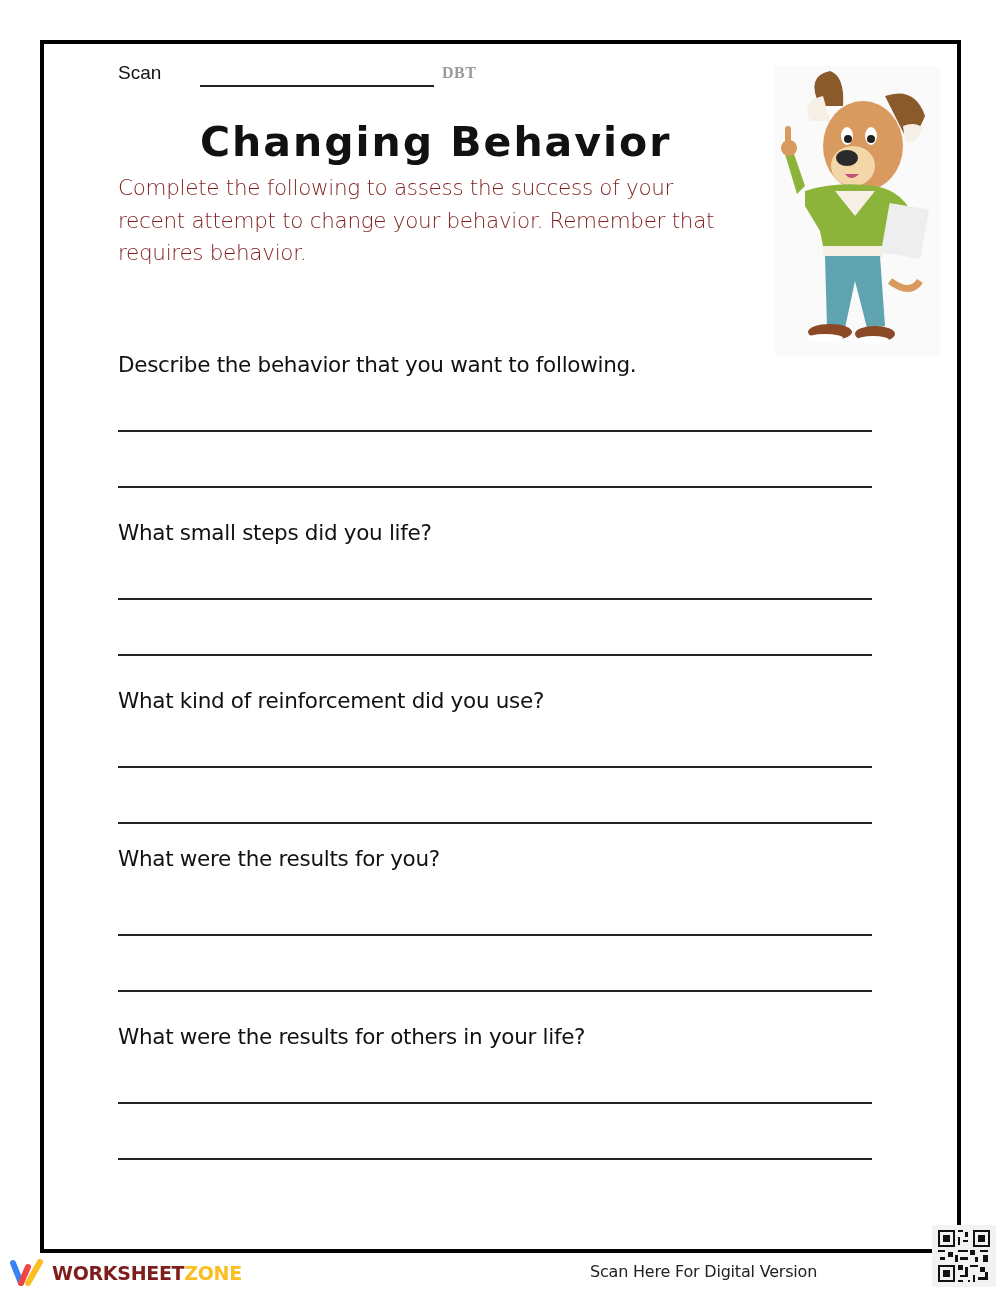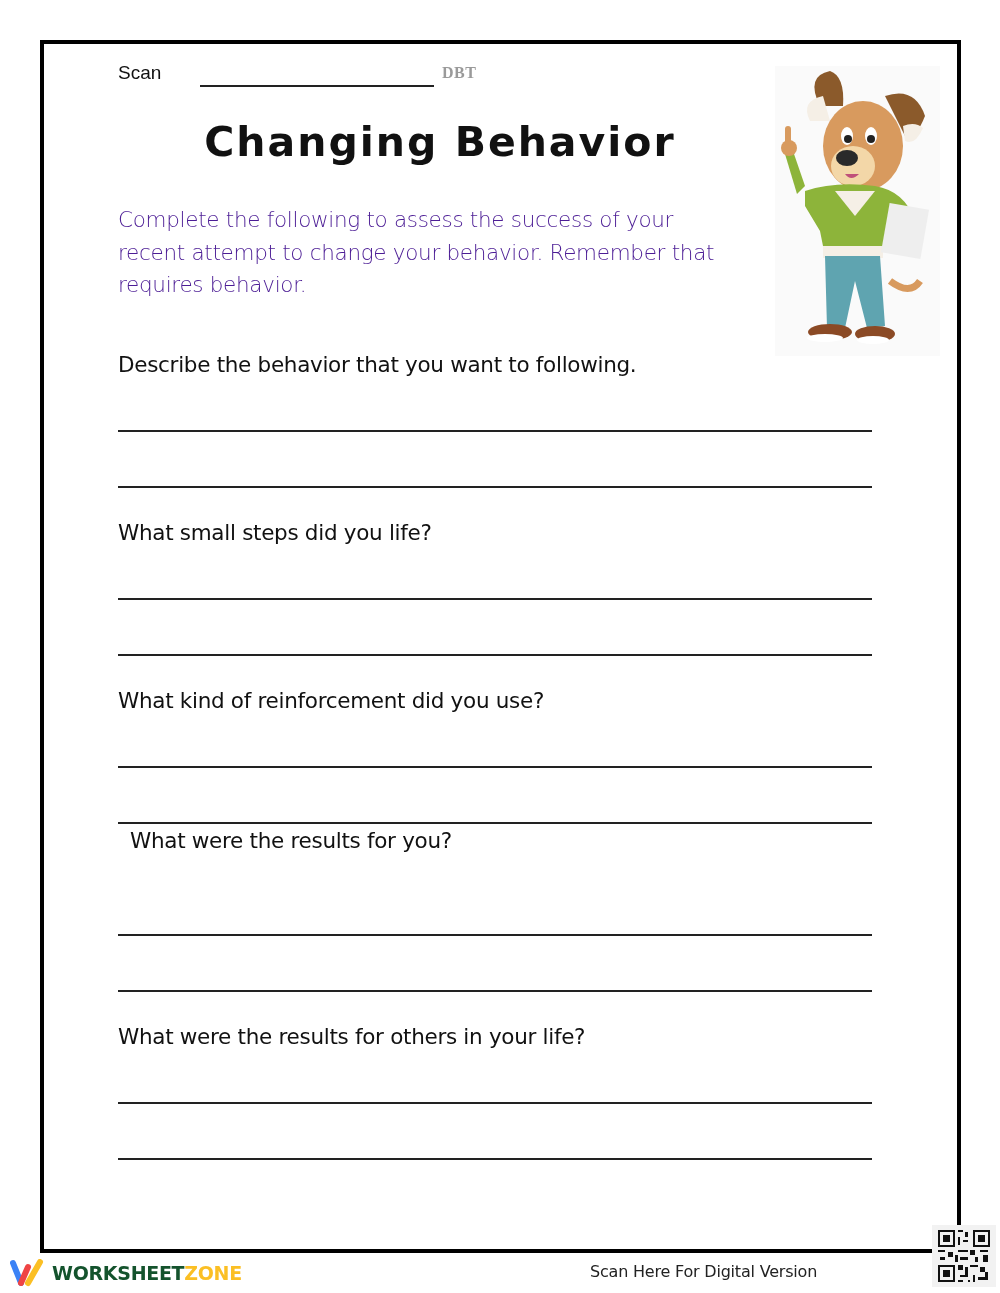--- a/index.html
+++ b/index.html
@@ -2,29 +2,29 @@
 <html><head>
 <meta charset="utf-8">
 <style>
   html, body { margin:0; padding:0; background:#ffffff; }
   body { width:1000px; height:1293px; position:relative; overflow:hidden; font-family:"DejaVu Sans", sans-serif; color:#111; }
   .frame { position:absolute; left:40px; top:40px; width:913px; height:1205px; border:4px solid #000; }
   .abs { position:absolute; }
   .name-label { left:118px; top:62px; font-size:19px; font-family:"Liberation Sans", sans-serif; color:#111; }
   .name-line { left:200px; top:85px; width:234px; height:0; border-top:2px solid #222; }
   .tag { left:442px; top:64px; font-size:16px; font-weight:bold; color:#9a9a9a; font-family:Liberation Serif, serif; letter-spacing:0.5px; }
-  .title { left:200px; top:118px; width:480px; text-align:center; font-size:41px; font-weight:bold; letter-spacing:2px; font-family:"DejaVu Sans", sans-serif; color:#111; }
-  .intro { left:118px; top:204px; width:660px; font-size:21.5px; line-height:32.5px; font-family:"DejaVu Sans", sans-serif; font-weight:300; color:#4c1d95; letter-spacing:-0.3px; }
+  .title { left:200px; top:118px; width:480px; font-size:41px; font-weight:bold; letter-spacing:2px; font-family:"DejaVu Sans", sans-serif; color:#111; }
+  .intro { left:118px; top:172px; width:660px; font-size:21.5px; line-height:32.5px; font-family:"DejaVu Sans", sans-serif; font-weight:300; color:#7f1d1d; letter-spacing:-0.3px; }
   .intro span { display:block; white-space:nowrap; }
   .question { left:118px; font-size:21.5px; font-family:"DejaVu Sans", sans-serif; color:#111; letter-spacing:-0.3px; white-space:nowrap; }
   .answer-line { left:118px; width:754px; height:0; border-top:2px solid #222; }
   .mascot { left:775px; top:66px; width:165px; height:290px; }
   .footer-logo { left:10px; top:1258px; height:30px; display:flex; align-items:center; }
   .logo-text { font-family:"DejaVu Sans", sans-serif; font-weight:bold; font-size:19px; margin-left:6px; letter-spacing:-0.3px; }
-  .logo-blue { color:#14532d; }
+  .logo-blue { color:#7f1d1d; }
   .logo-yellow { color:#fbbf24; }
   .scan-text { left:590px; top:1262px; font-size:16px; font-family:"DejaVu Sans", sans-serif; color:#222; letter-spacing:-0.2px; white-space:nowrap; }
   .qr { left:932px; top:1225px; width:64px; height:62px; background:#f2f2f2; }
 </style>
 </head>
 <body>
 
 <div class="frame abs"></div>
 
 <div class="abs name-label">Scan</div>
@@ -44,21 +44,21 @@
 <div class="abs answer-line" style="top:486px;"></div>
 
 <div class="abs question" style="top:520px;">What small steps did you life?</div>
 <div class="abs answer-line" style="top:598px;"></div>
 <div class="abs answer-line" style="top:654px;"></div>
 
 <div class="abs question" style="top:688px;">What kind of reinforcement did you use?</div>
 <div class="abs answer-line" style="top:766px;"></div>
 <div class="abs answer-line" style="top:822px;"></div>
 
-<div class="abs question" style="top:828px;margin-left:12px;">What were the results for you?</div>
+<div class="abs question" style="top:846px;">What were the results for you?</div>
 <div class="abs answer-line" style="top:934px;"></div>
 <div class="abs answer-line" style="top:990px;"></div>
 
 <div class="abs question" style="top:1024px;">What were the results for others in your life?</div>
 <div class="abs answer-line" style="top:1102px;"></div>
 <div class="abs answer-line" style="top:1158px;"></div>
 
 <div class="abs mascot">
   <svg width="165" height="290" viewBox="0 0 165 290" xmlns="http://www.w3.org/2000/svg">
     <rect x="0" y="0" width="165" height="290" fill="#fafafa"></rect>

